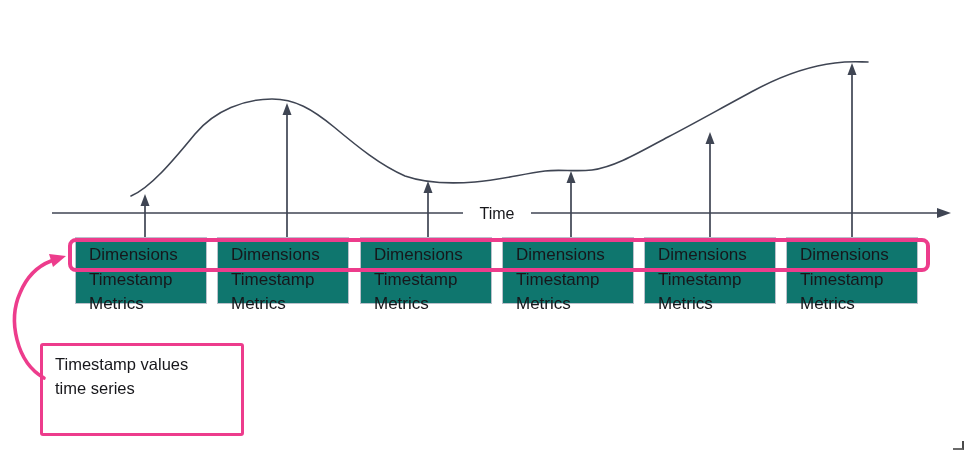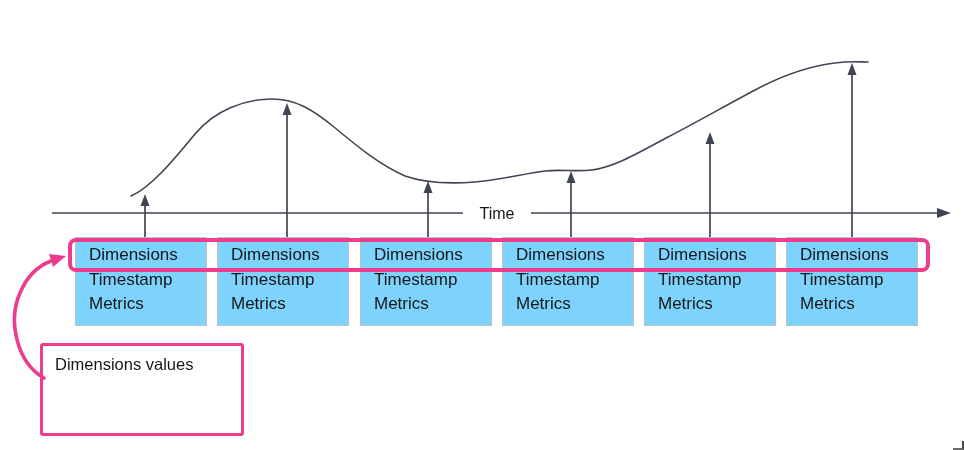--- a/index.html
+++ b/index.html
@@ -28,22 +28,22 @@
   .axis-head { fill: var(--stroke); }
   .pt-arrow-line { stroke: var(--stroke); stroke-width: 1.7; }
   .pt-arrow-head { fill: var(--stroke); }
   .time-label { font-family: "Liberation Sans", sans-serif; font-size: 16px; fill: var(--text); }
   .pink-arrow-path { fill: none; stroke: var(--pink); stroke-width: 3.6; stroke-linecap: round; }
   .pink-arrow-head { fill: var(--pink); }
 
   .record-box {
     position: absolute;
     top: 237px;
-    width: 132px; height: 89px;
-    background: #7dd3fc;
+    width: 132px; height: 67px;
+    background: #0f766e;
     border: 1px solid var(--box_border);
     padding: 5px 6px 0 13px;
     font-size: 17px;
     line-height: 24.5px;
     white-space: nowrap;
     z-index: 2;
   }
   .record-box .field { display: block; }
 
   .dimensions-highlight {
@@ -166,21 +166,22 @@
 </div>
 <div class="record-box" style="left:786px">
   <span class="field">Dimensions</span>
   <span class="field">Timestamp</span>
   <span class="field">Metrics</span>
 </div>
 
 <div class="dimensions-highlight"></div>
 
 <div class="callout">
-  <span class="line">Dimensions values</span>
+  <span class="line">Timestamp values</span>
+  <span class="line">time series</span>
 </div>
 
 <svg id="annotation-arrow-svg" viewBox="0 0 964 450" xmlns="http://www.w3.org/2000/svg">
   <path class="pink-arrow-path" d="M44,378 C16,362 8,320 20,293 C27,276 38,266 51,261"></path>
   <polygon class="pink-arrow-head" points="66,256 53,267 49,254"></polygon>
 </svg>
 
 <div class="corner-artifact"></div>
 
 </body></html>

